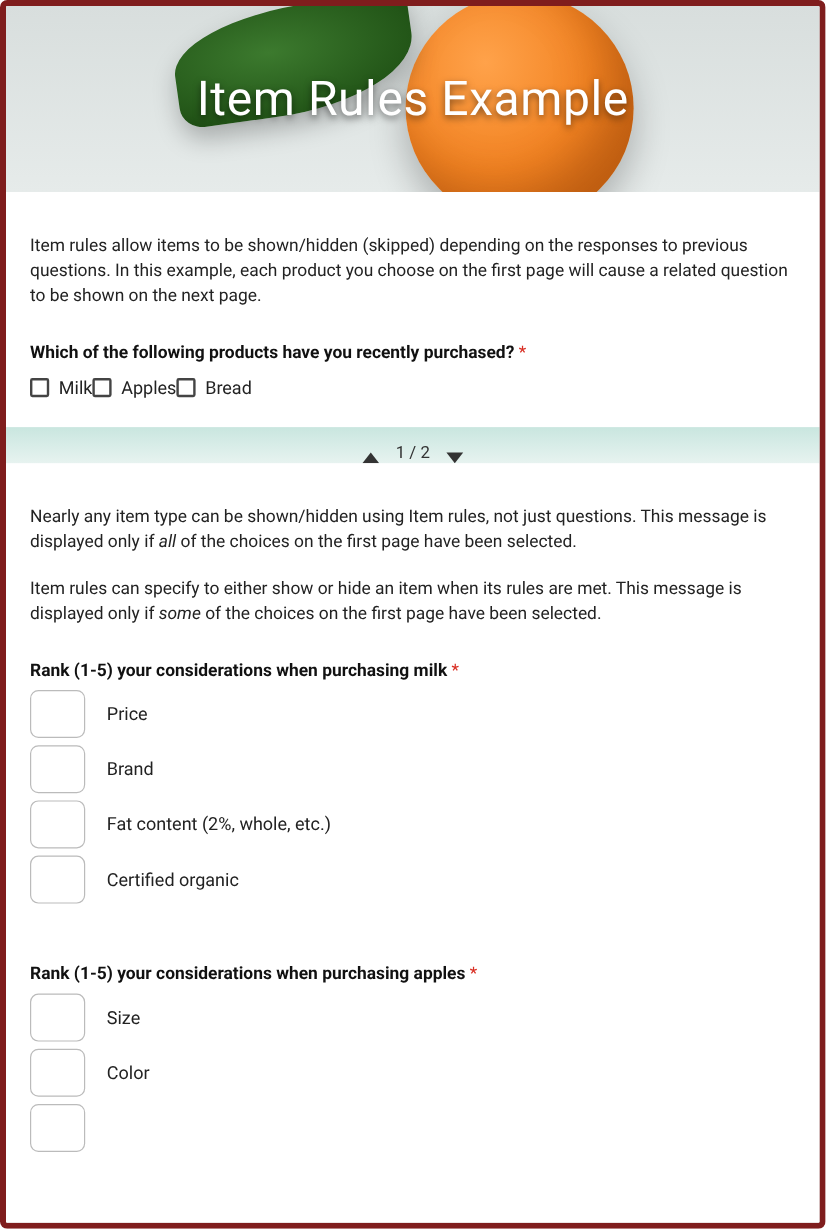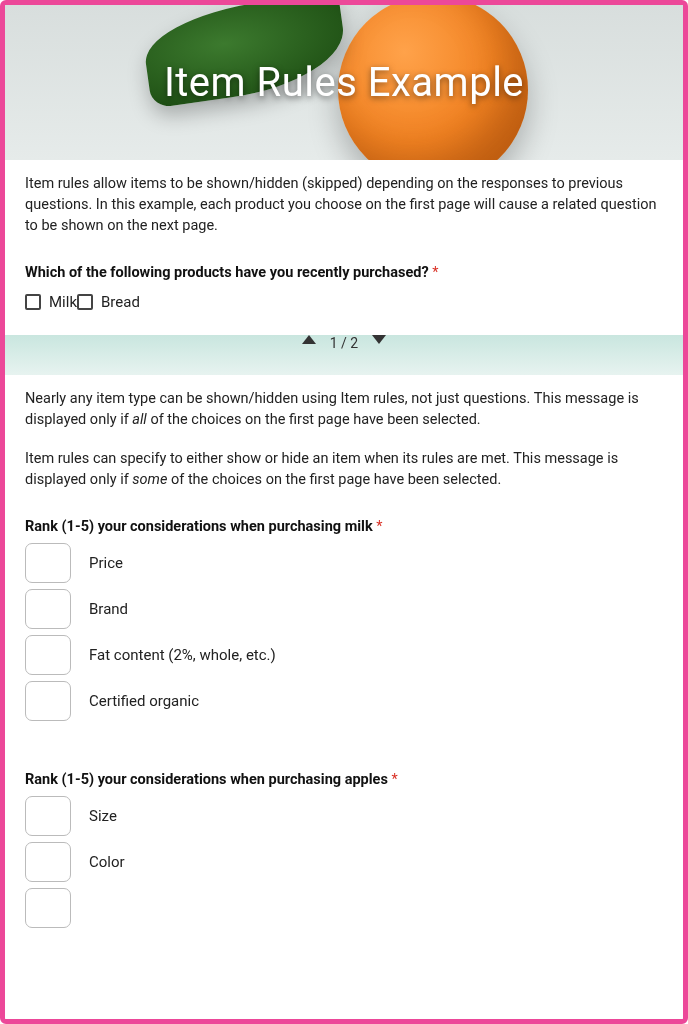--- a/index.html
+++ b/index.html
@@ -7,21 +7,21 @@
   body {
     font-family: -apple-system, BlinkMacSystemFont, "Segoe UI", Roboto, Arial, sans-serif;
     background: #fff;
     width: 688px;
     height: 1024px;
     overflow: hidden;
   }
   .frame {
     width: 688px;
     height: 1024px;
-    border: 5px solid #ec4899;
+    border: 5px solid #7f1d1d;
     border-radius: 6px;
     background: #e8f1f1;
     display: flex;
     flex-direction: column;
     overflow: hidden;
   }
 
   
   .banner {
     position: relative;
@@ -60,21 +60,21 @@
     font-size: 40px;
     font-weight: 400;
     color: #fff;
     text-shadow: 0 2px 6px rgba(0,0,0,0.5);
     letter-spacing: 0.5px;
   }
 
   
   .section {
     background: #fff;
-    padding: 13px 20px 20px 20px;
+    padding: 34px 20px 20px 20px;
     flex-shrink: 0;
   }
   .section + .separator {
     flex-shrink: 0;
   }
   .intro {
     font-size: 14.5px;
     line-height: 1.45;
     color: #222;
     margin-bottom: 18px;
@@ -103,24 +103,24 @@
     width: 16px;
     height: 16px;
     border: 2px solid #444;
     border-radius: 2px;
     background: #fff;
     flex-shrink: 0;
   }
 
   
   .separator {
-    height: 40px;
+    height: 30px;
     background: linear-gradient(180deg, #c9e6df 0%, #e7f3f0 100%);
     display: flex;
-    align-items: flex-start;
+    align-items: flex-end;
     justify-content: center;
     gap: 14px;
     font-size: 14px;
     color: #333;
   }
   .tri {
     width: 0; height: 0;
     border-left: 7px solid transparent;
     border-right: 7px solid transparent;
   }
@@ -170,20 +170,24 @@
       <span class="req">*</span>
     </div>
 
     <div class="check-list">
       <label class="check-item">
         <span class="checkbox"></span>
         <span>Milk</span>
       </label>
       <label class="check-item">
         <span class="checkbox"></span>
+        <span>Apples</span>
+      </label>
+      <label class="check-item">
+        <span class="checkbox"></span>
         <span>Bread</span>
       </label>
     </div>
   </div>
 
   <div class="separator">
     <span class="tri up"></span>
     <span>1 / 2</span>
     <span class="tri down"></span>
   </div>

